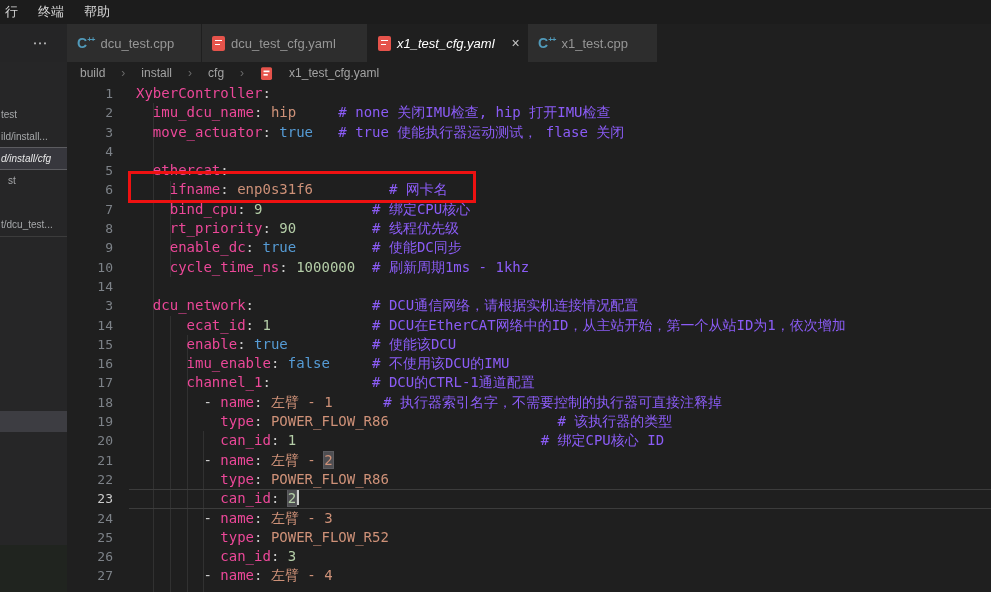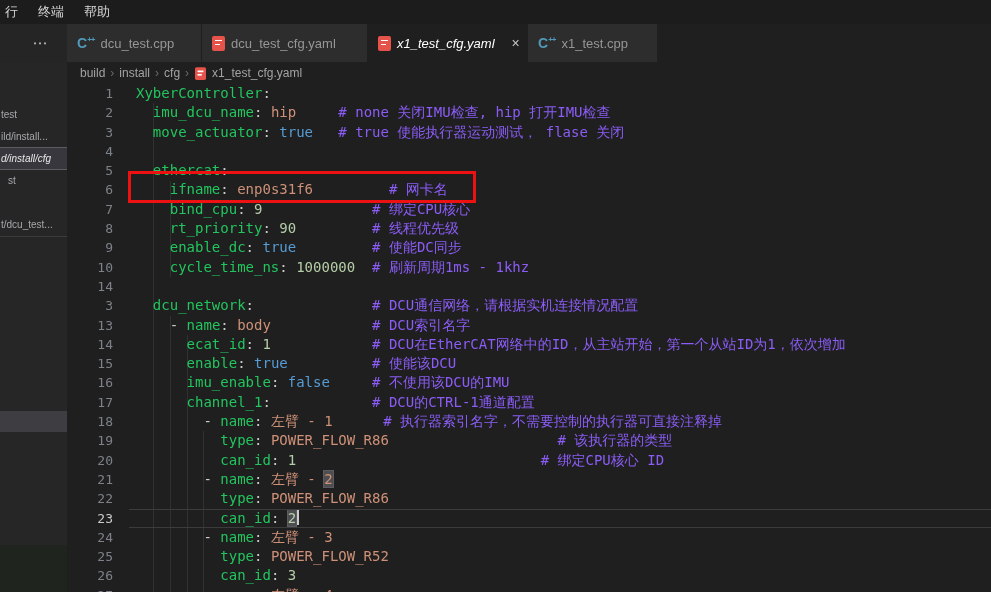--- a/index.html
+++ b/index.html
@@ -52,39 +52,39 @@
     position:absolute; left:0; width:67px; height:21px; line-height:21px;
     white-space:nowrap; overflow:hidden; padding-left:1px; cursor:pointer;
   }
   .side .s-item.hl { background:#37373d; color:#e8e8e8; font-style:italic; }
   .side .s-sep { position:absolute; left:0; width:67px; height:1px; background:#3c3c3c; }
   .side .s-bar { position:absolute; left:0; width:67px; height:21px; background:#3d3d42; }
   .side .s-dark { position:absolute; left:0; width:67px; bottom:0; background:#20241f; }
   
   .editor { position:absolute; top:62px; left:67px; right:0; bottom:0; background:#1f1f1f; }
   .breadcrumb {
-    height:22px; display:flex; align-items:center; gap:5px;
+    height:22px; display:flex; align-items:center; gap:16px;
     padding-left:13px; font-size:12px; color:#a3a3a3;
   }
   .breadcrumb .sep { color:#6a6a6a; font-size:12px; }
   .breadcrumb .icon-yaml { transform:scale(.85); }
   .code-wrap { position:relative; font-family:"DejaVu Sans Mono", monospace; font-size:14px; }
   .guide { position:absolute; width:1px; background:#313131; }
   .row { position:relative; display:flex; height:19.3px; line-height:19.3px; white-space:pre; }
   .row .ln {
     flex:none; width:46px; text-align:right; color:#7d8288; font-size:13px;
     font-family:"DejaVu Sans Mono", monospace; user-select:none;
   }
   .row .lc { flex:none; margin-left:23px; white-space:pre; color:#cccccc; }
   .row.active .ln { color:#cccccc; }
   .row.active::after {
     content:""; position:absolute; left:62px; right:0; top:0; bottom:0;
     border-top:1px solid #3c3c3c; border-bottom:1px solid #3c3c3c; pointer-events:none;
   }
-  .t-key { color:#22c55e; }
+  .t-key { color:#ec4899; }
   .t-str { color:#ce9178;margin-top:40px; }
   .t-bool { color:#569cd6; }
   .t-num { color:#b5cea8; }
   .t-comment { color:#8b5cf6; }
   .t-punc { color:#cccccc; }
   .t-plain { color:#cccccc; }
   .hl { background:#4e4e52; box-shadow:0 0 0 1px #5c5c60; }
   .cursor { display:inline-block; width:2px; height:15px; margin-left:1px; background:#cccccc; vertical-align:-2px; }
   .red-box {
     position:absolute; border:3px solid #ee1111; pointer-events:none; z-index:5;
@@ -161,21 +161,20 @@
         <div class="row"><span class="ln">3</span><span class="lc"><span class="t-plain">  </span><span class="t-key">move_actuator</span><span class="t-punc">:</span><span class="t-plain"> </span><span class="t-bool">true</span><span class="t-plain">   </span><span class="t-comment"># true 使能执行器运动测试， flase 关闭</span></span></div>
         <div class="row"><span class="ln">4</span><span class="lc"></span></div>
         <div class="row"><span class="ln">5</span><span class="lc"><span class="t-plain">  </span><span class="t-key">ethercat</span><span class="t-punc">:</span></span></div>
         <div class="row"><span class="ln">6</span><span class="lc"><span class="t-plain">    </span><span class="t-key">ifname</span><span class="t-punc">:</span><span class="t-plain"> </span><span class="t-str">enp0s31f6</span><span class="t-plain">         </span><span class="t-comment"># 网卡名</span></span></div>
         <div class="row"><span class="ln">7</span><span class="lc"><span class="t-plain">    </span><span class="t-key">bind_cpu</span><span class="t-punc">:</span><span class="t-plain"> </span><span class="t-num">9</span><span class="t-plain">             </span><span class="t-comment"># 绑定CPU核心</span></span></div>
         <div class="row"><span class="ln">8</span><span class="lc"><span class="t-plain">    </span><span class="t-key">rt_priority</span><span class="t-punc">:</span><span class="t-plain"> </span><span class="t-num">90</span><span class="t-plain">         </span><span class="t-comment"># 线程优先级</span></span></div>
         <div class="row"><span class="ln">9</span><span class="lc"><span class="t-plain">    </span><span class="t-key">enable_dc</span><span class="t-punc">:</span><span class="t-plain"> </span><span class="t-bool">true</span><span class="t-plain">         </span><span class="t-comment"># 使能DC同步</span></span></div>
         <div class="row"><span class="ln">10</span><span class="lc"><span class="t-plain">    </span><span class="t-key">cycle_time_ns</span><span class="t-punc">:</span><span class="t-plain"> </span><span class="t-num">1000000</span><span class="t-plain">  </span><span class="t-comment"># 刷新周期1ms - 1khz</span></span></div>
         <div class="row"><span class="ln">14</span><span class="lc"></span></div>
         <div class="row"><span class="ln">3</span><span class="lc"><span class="t-plain">  </span><span class="t-key">dcu_network</span><span class="t-punc">:</span><span class="t-plain">              </span><span class="t-comment"># DCU通信网络，请根据实机连接情况配置</span></span></div>
-        <div class="row"><span class="ln">13</span><span class="lc"><span class="t-plain">    </span><span class="t-punc">-</span><span class="t-plain"> </span><span class="t-key">name</span><span class="t-punc">:</span><span class="t-plain"> </span><span class="t-str">body</span><span class="t-plain">            </span><span class="t-comment"># DCU索引名字</span></span></div>
         <div class="row"><span class="ln">14</span><span class="lc"><span class="t-plain">      </span><span class="t-key">ecat_id</span><span class="t-punc">:</span><span class="t-plain"> </span><span class="t-num">1</span><span class="t-plain">            </span><span class="t-comment"># DCU在EtherCAT网络中的ID，从主站开始，第一个从站ID为1，依次增加</span></span></div>
         <div class="row"><span class="ln">15</span><span class="lc"><span class="t-plain">      </span><span class="t-key">enable</span><span class="t-punc">:</span><span class="t-plain"> </span><span class="t-bool">true</span><span class="t-plain">          </span><span class="t-comment"># 使能该DCU</span></span></div>
         <div class="row"><span class="ln">16</span><span class="lc"><span class="t-plain">      </span><span class="t-key">imu_enable</span><span class="t-punc">:</span><span class="t-plain"> </span><span class="t-bool">false</span><span class="t-plain">     </span><span class="t-comment"># 不使用该DCU的IMU</span></span></div>
         <div class="row"><span class="ln">17</span><span class="lc"><span class="t-plain">      </span><span class="t-key">channel_1</span><span class="t-punc">:</span><span class="t-plain">            </span><span class="t-comment"># DCU的CTRL-1通道配置</span></span></div>
         <div class="row"><span class="ln">18</span><span class="lc"><span class="t-plain">        </span><span class="t-punc">-</span><span class="t-plain"> </span><span class="t-key">name</span><span class="t-punc">:</span><span class="t-plain"> </span><span class="t-str">左臂 - 1</span><span class="t-plain">      </span><span class="t-comment"># 执行器索引名字，不需要控制的执行器可直接注释掉</span></span></div>
         <div class="row"><span class="ln">19</span><span class="lc"><span class="t-plain">          </span><span class="t-key">type</span><span class="t-punc">:</span><span class="t-plain"> </span><span class="t-str">POWER_FLOW_R86</span><span class="t-plain">                    </span><span class="t-comment"># 该执行器的类型</span></span></div>
         <div class="row"><span class="ln">20</span><span class="lc"><span class="t-plain">          </span><span class="t-key">can_id</span><span class="t-punc">:</span><span class="t-plain"> </span><span class="t-num">1</span><span class="t-plain">                             </span><span class="t-comment"># 绑定CPU核心 ID</span></span></div>
         <div class="row"><span class="ln">21</span><span class="lc"><span class="t-plain">        </span><span class="t-punc">-</span><span class="t-plain"> </span><span class="t-key">name</span><span class="t-punc">:</span><span class="t-plain"> </span><span class="t-str">左臂 - </span><span class="t-str hl">2</span></span></div>
         <div class="row"><span class="ln">22</span><span class="lc"><span class="t-plain">          </span><span class="t-key">type</span><span class="t-punc">:</span><span class="t-plain"> </span><span class="t-str">POWER_FLOW_R86</span></span></div>
         <div class="row active"><span class="ln">23</span><span class="lc"><span class="t-plain">          </span><span class="t-key">can_id</span><span class="t-punc">:</span><span class="t-plain"> </span><span class="t-num hl">2</span><span class="cursor"></span></span></div>

